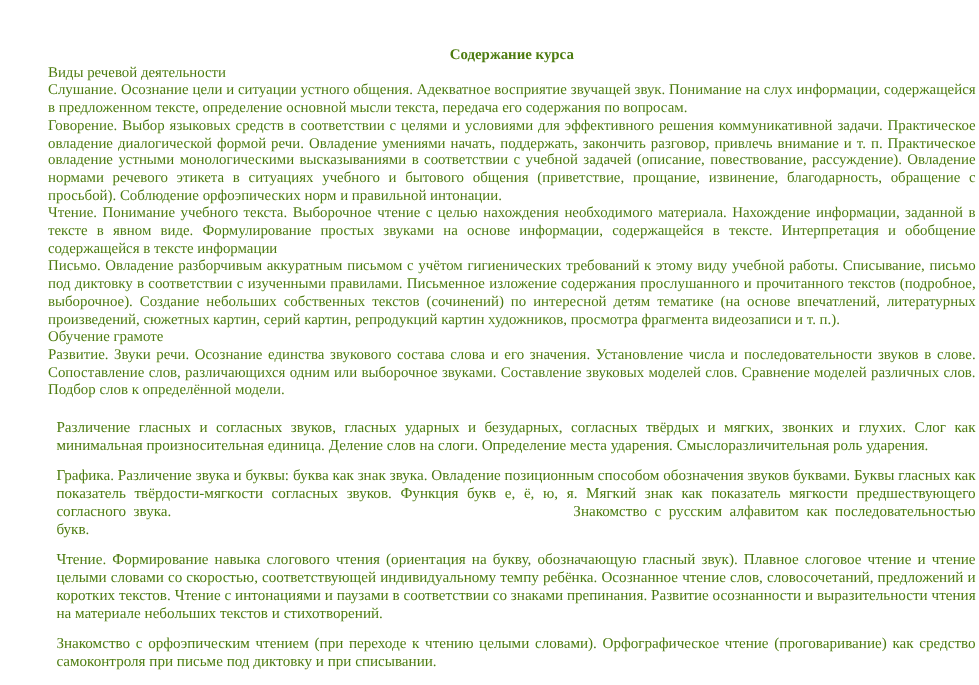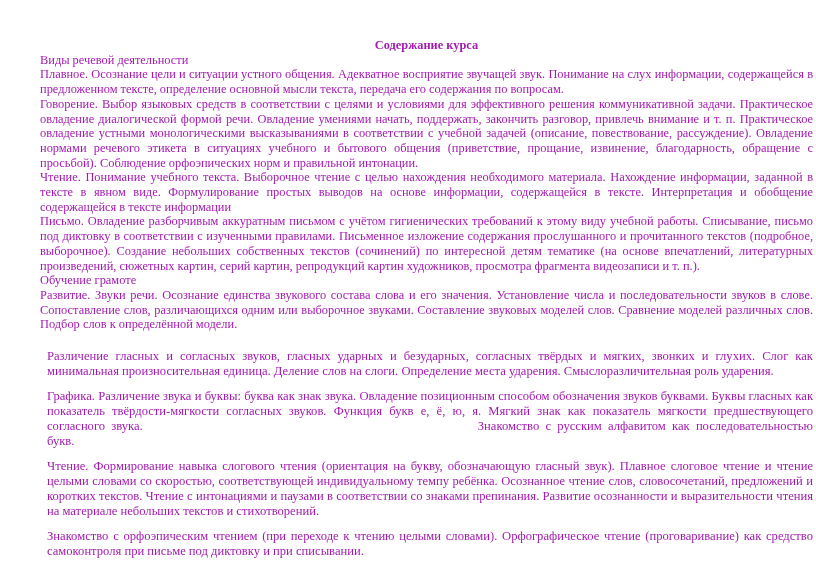--- a/index.html
+++ b/index.html
@@ -47,27 +47,27 @@
   .run-normal { font-weight: normal; }
   .tab-gap {
     display: inline-block;
     width: 335px;
     height: 1px;
   }
 </style>
 </head>
 <body style="background: rgb(255, 255, 255);">
 
-<div class="page" style="color: #a21caf;">
+<div class="page" style="color: #4d7c0f;">
   <p class="title">Содержание курса</p>
   <div class="top-block">
       <p><span class="run-bold">Виды речевой деятельности</span></p>
-      <p><span class="run-bold">Плавное. </span><span class="run-normal">Осознание цели и ситуации устного общения. Адекватное восприятие звучащей звук. Понимание на слух информации, содержащейся в предложенном тексте, определение основной мысли текста, передача его содержания по вопросам.</span></p>
+      <p><span class="run-bold">Слушание. </span><span class="run-normal">Осознание цели и ситуации устного общения. Адекватное восприятие звучащей звук. Понимание на слух информации, содержащейся в предложенном тексте, определение основной мысли текста, передача его содержания по вопросам.</span></p>
       <p><span class="run-bold">Говорение. </span><span class="run-normal">Выбор языковых средств в соответствии с целями и условиями для эффективного решения коммуникативной задачи. Практическое овладение диалогической формой речи. Овладение умениями начать, поддержать, закончить разговор, привлечь внимание и т. п. Практическое овладение устными монологическими высказываниями в соответствии с учебной задачей (описание, повествование, рассуждение). Овладение нормами речевого этикета в ситуациях учебного и бытового общения (приветствие, прощание, извинение, благодарность, обращение с просьбой). Соблюдение орфоэпических норм и правильной интонации.</span></p>
-      <p><span class="run-bold">Чтение. </span><span class="run-normal">Понимание учебного текста. Выборочное чтение с целью нахождения необходимого материала. Нахождение информации, заданной в тексте в явном виде. Формулирование простых выводов на основе информации, содержащейся в тексте. Интерпретация и обобщение содержащейся в тексте информации</span></p>
+      <p><span class="run-bold">Чтение. </span><span class="run-normal">Понимание учебного текста. Выборочное чтение с целью нахождения необходимого материала. Нахождение информации, заданной в тексте в явном виде. Формулирование простых звуками на основе информации, содержащейся в тексте. Интерпретация и обобщение содержащейся в тексте информации</span></p>
       <p><span class="run-bold">Письмо. </span><span class="run-normal">Овладение разборчивым аккуратным письмом с учётом гигиенических требований к этому виду учебной работы. Списывание, письмо под диктовку в соответствии с изученными правилами. Письменное изложение содержания прослушанного и прочитанного текстов (подробное, выборочное). Создание небольших собственных текстов (сочинений) по интересной детям тематике (на основе впечатлений, литературных произведений, сюжетных картин, серий картин, репродукций картин художников, просмотра фрагмента видеозаписи и т. п.).</span></p>
       <p><span class="run-bold">Обучение грамоте</span></p>
       <p><span class="run-bold">Развитие. </span><span class="run-normal">Звуки речи. Осознание единства звукового состава слова и его значения. Установление числа и последовательности звуков в слове. Сопоставление слов, различающихся одним или выборочное звуками. Составление звуковых моделей слов. Сравнение моделей различных слов. Подбор слов к определённой модели.</span></p>
     </div>
   <div class="bottom-block">
       <p><span class="run-normal">Различение гласных и согласных звуков, гласных ударных и безударных, согласных твёрдых и мягких, звонких и глухих. Слог как минимальная произносительная единица. Деление слов на слоги. Определение места ударения. Смыслоразличительная роль ударения.</span></p>
       <p><span class="run-bold">Графика. </span><span class="run-normal">Различение звука и буквы: буква как знак звука. Овладение позиционным способом обозначения звуков буквами. Буквы гласных как показатель твёрдости-мягкости согласных звуков. Функция букв </span><span class="run-bold">е, ё, ю, я</span><span class="run-normal">. Мягкий знак как показатель мягкости предшествующего согласного звука.</span><span class="tab-gap"></span><span class="run-normal">Знакомство с русским алфавитом как последовательностью букв.</span></p>
       <p><span class="run-bold">Чтение. </span><span class="run-normal">Формирование навыка слогового чтения (ориентация на букву, обозначающую гласный звук). Плавное слоговое чтение и чтение целыми словами со скоростью, соответствующей индивидуальному темпу ребёнка. Осознанное чтение слов, словосочетаний, предложений и коротких текстов. Чтение с интонациями и паузами в соответствии со знаками препинания. Развитие осознанности и выразительности чтения на материале небольших текстов и стихотворений.</span></p>
       <p><span class="run-normal">Знакомство с орфоэпическим чтением (при переходе к чтению целыми словами). Орфографическое чтение (проговаривание) как средство самоконтроля при письме под диктовку и при списывании.</span></p>
     </div>

